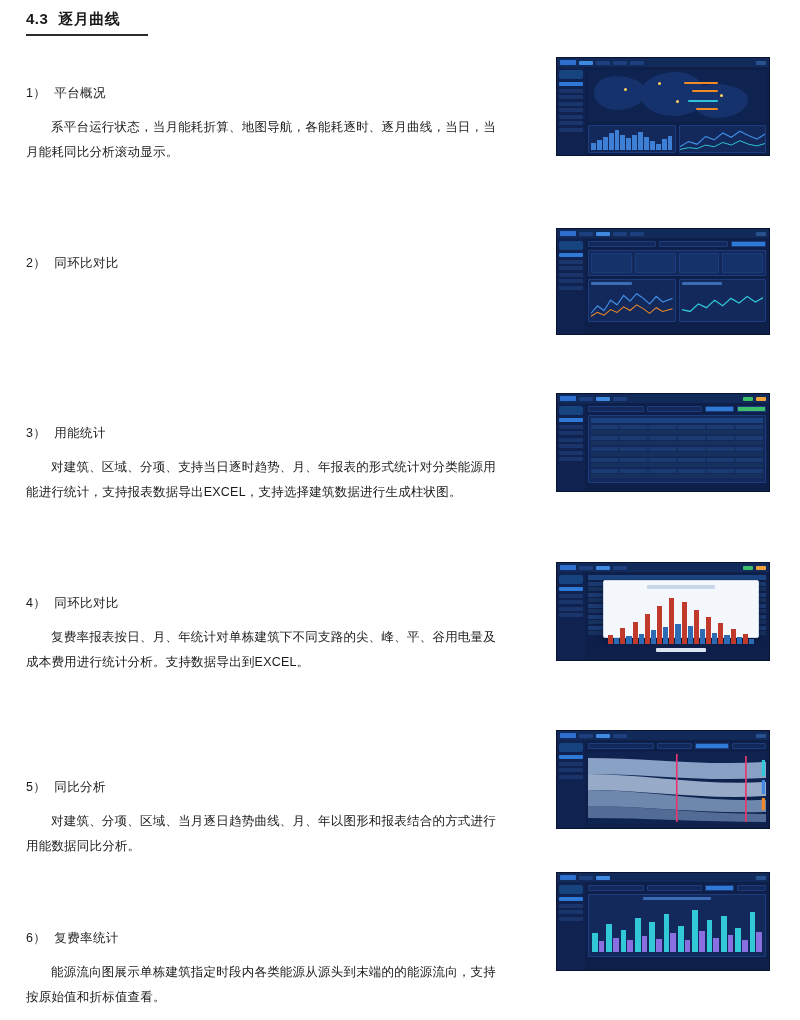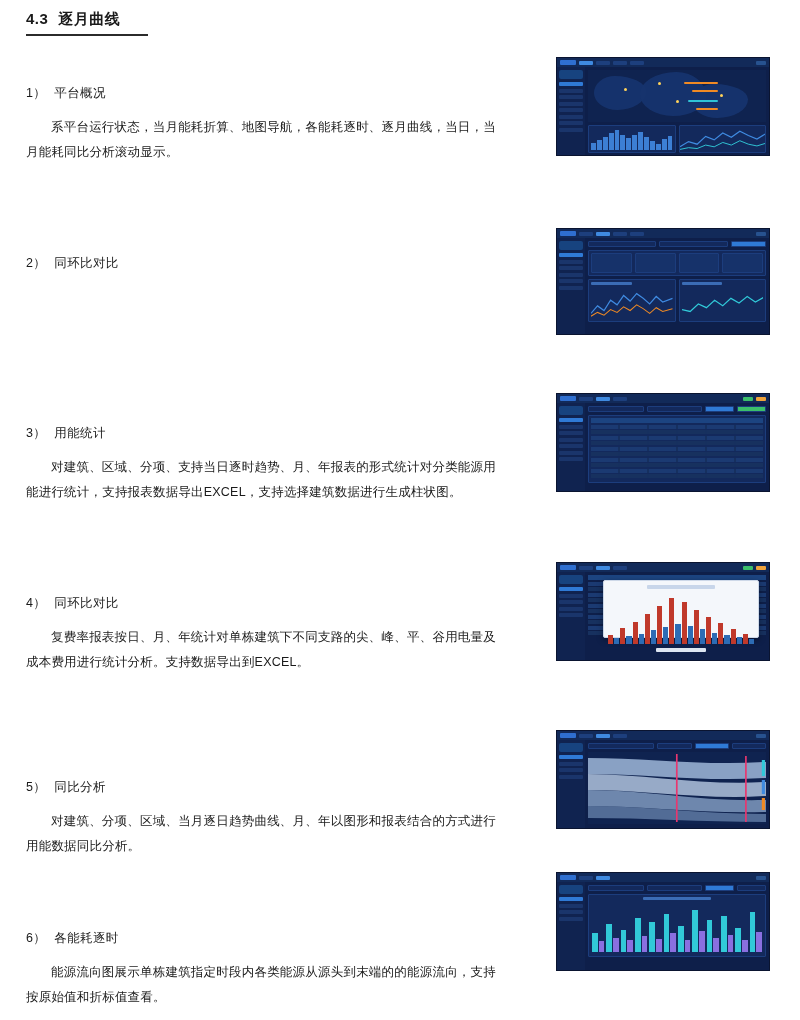--- a/index.html
+++ b/index.html
@@ -623,21 +623,21 @@
             <rect x="166" y="28" width="3" height="14" fill="#3f8ae0"></rect>
             <rect x="166" y="46" width="3" height="12" fill="#f08a24"></rect>
           </svg>
         </div>
       </div>
     </div>
   </div>
 
   <div class="item" style="top:900px;">
     <p class="item-title">
-      <span class="idx">6）</span><span>各能耗逐时</span>
+      <span class="idx">6）</span><span>复费率统计</span>
     </p>
     <p class="item-body">能源流向图展示单栋建筑指定时段内各类能源从源头到末端的的能源流向，支持按原始值和折标值查看。</p>
   </div>
 
   <div class="shot" style="top:872px; height:99px;">
     <div class="topbar">
       <div class="tb-logo"></div>
       <div class="tb-item"></div>
       <div class="tb-item active"></div>
       <div class="spacer"></div>

